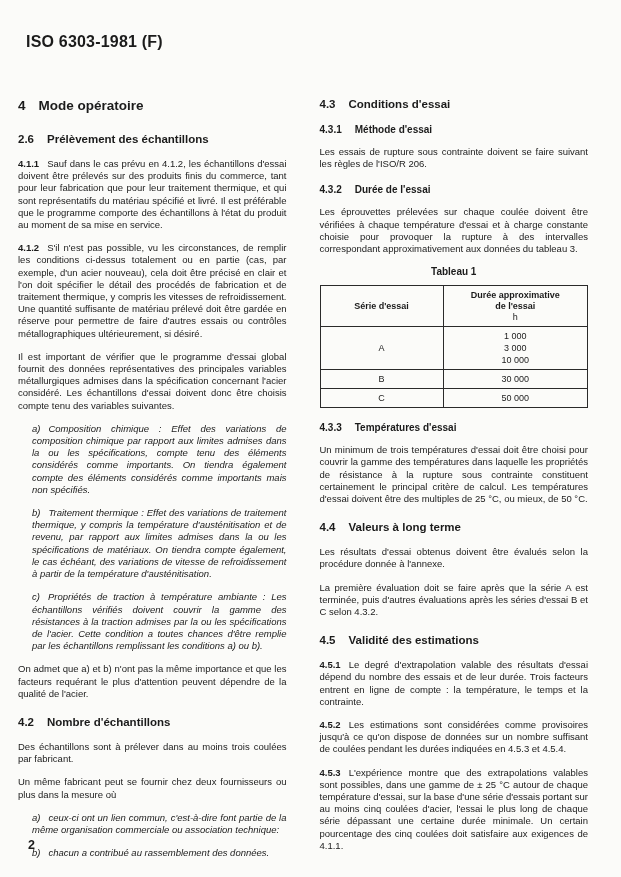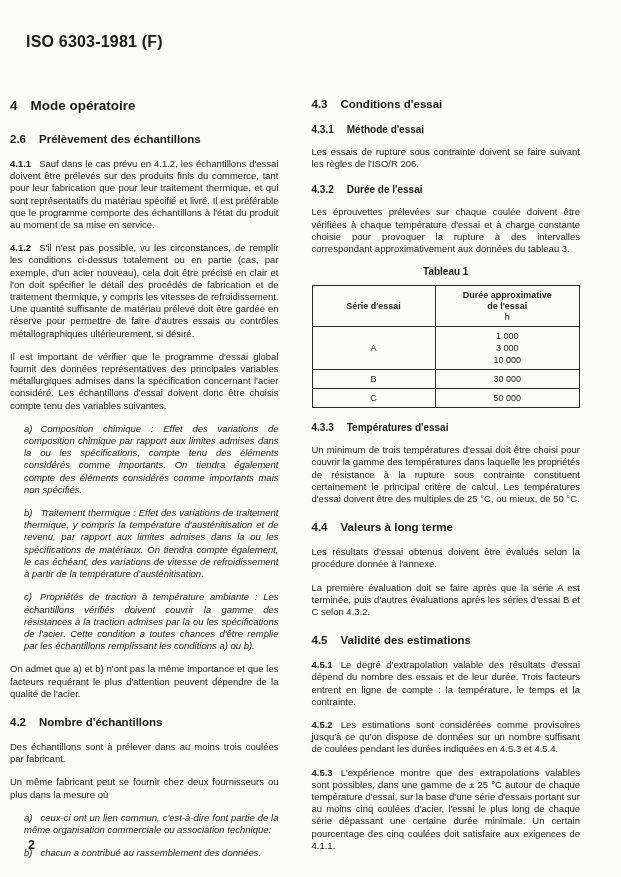--- a/index.html
+++ b/index.html
@@ -2,21 +2,21 @@
 <html><head>
 <meta charset="utf-8">
 <style>
   html,body{margin:0;padding:0;background:#e8e8e6;}
   .page{
     width:621px;height:877px;background:#fbfbf9;position:relative;overflow:hidden;
     font-family:"Liberation Sans", sans-serif;color:#1b1b1b;margin:0 auto;
     box-shadow:0 0 4px rgba(0,0,0,.15);
   }
   .doc-ref{position:absolute;left:26px;top:33px;font-size:16px;font-weight:bold;letter-spacing:.2px;}
-  .columns{position:absolute;left:10px;top:88px;width:570px;display:flex;gap:33px;}
+  .columns{position:absolute;left:18px;top:88px;width:570px;display:flex;gap:33px;}
   .col{width:277px;}
   .h-main{font-size:13.5px;font-weight:bold;margin:10px 0 20px;}
   .h-sub{font-size:11.5px;font-weight:bold;margin:16px 0 13px;}
   .h-sub2{font-size:10px;font-weight:bold;margin:14px 0 11px;}
   .col > :first-child{margin-top:10px;}
   .hnum{margin-right:13px;}
   .h-sub .hnum,.h-sub2 .hnum{}
   .body-text{font-size:9.5px;line-height:12.2px;text-align:justify;margin:0 0 11px;}
   .pnum{margin-right:8px;}
   .item{margin-left:14px;font-style:italic;}

